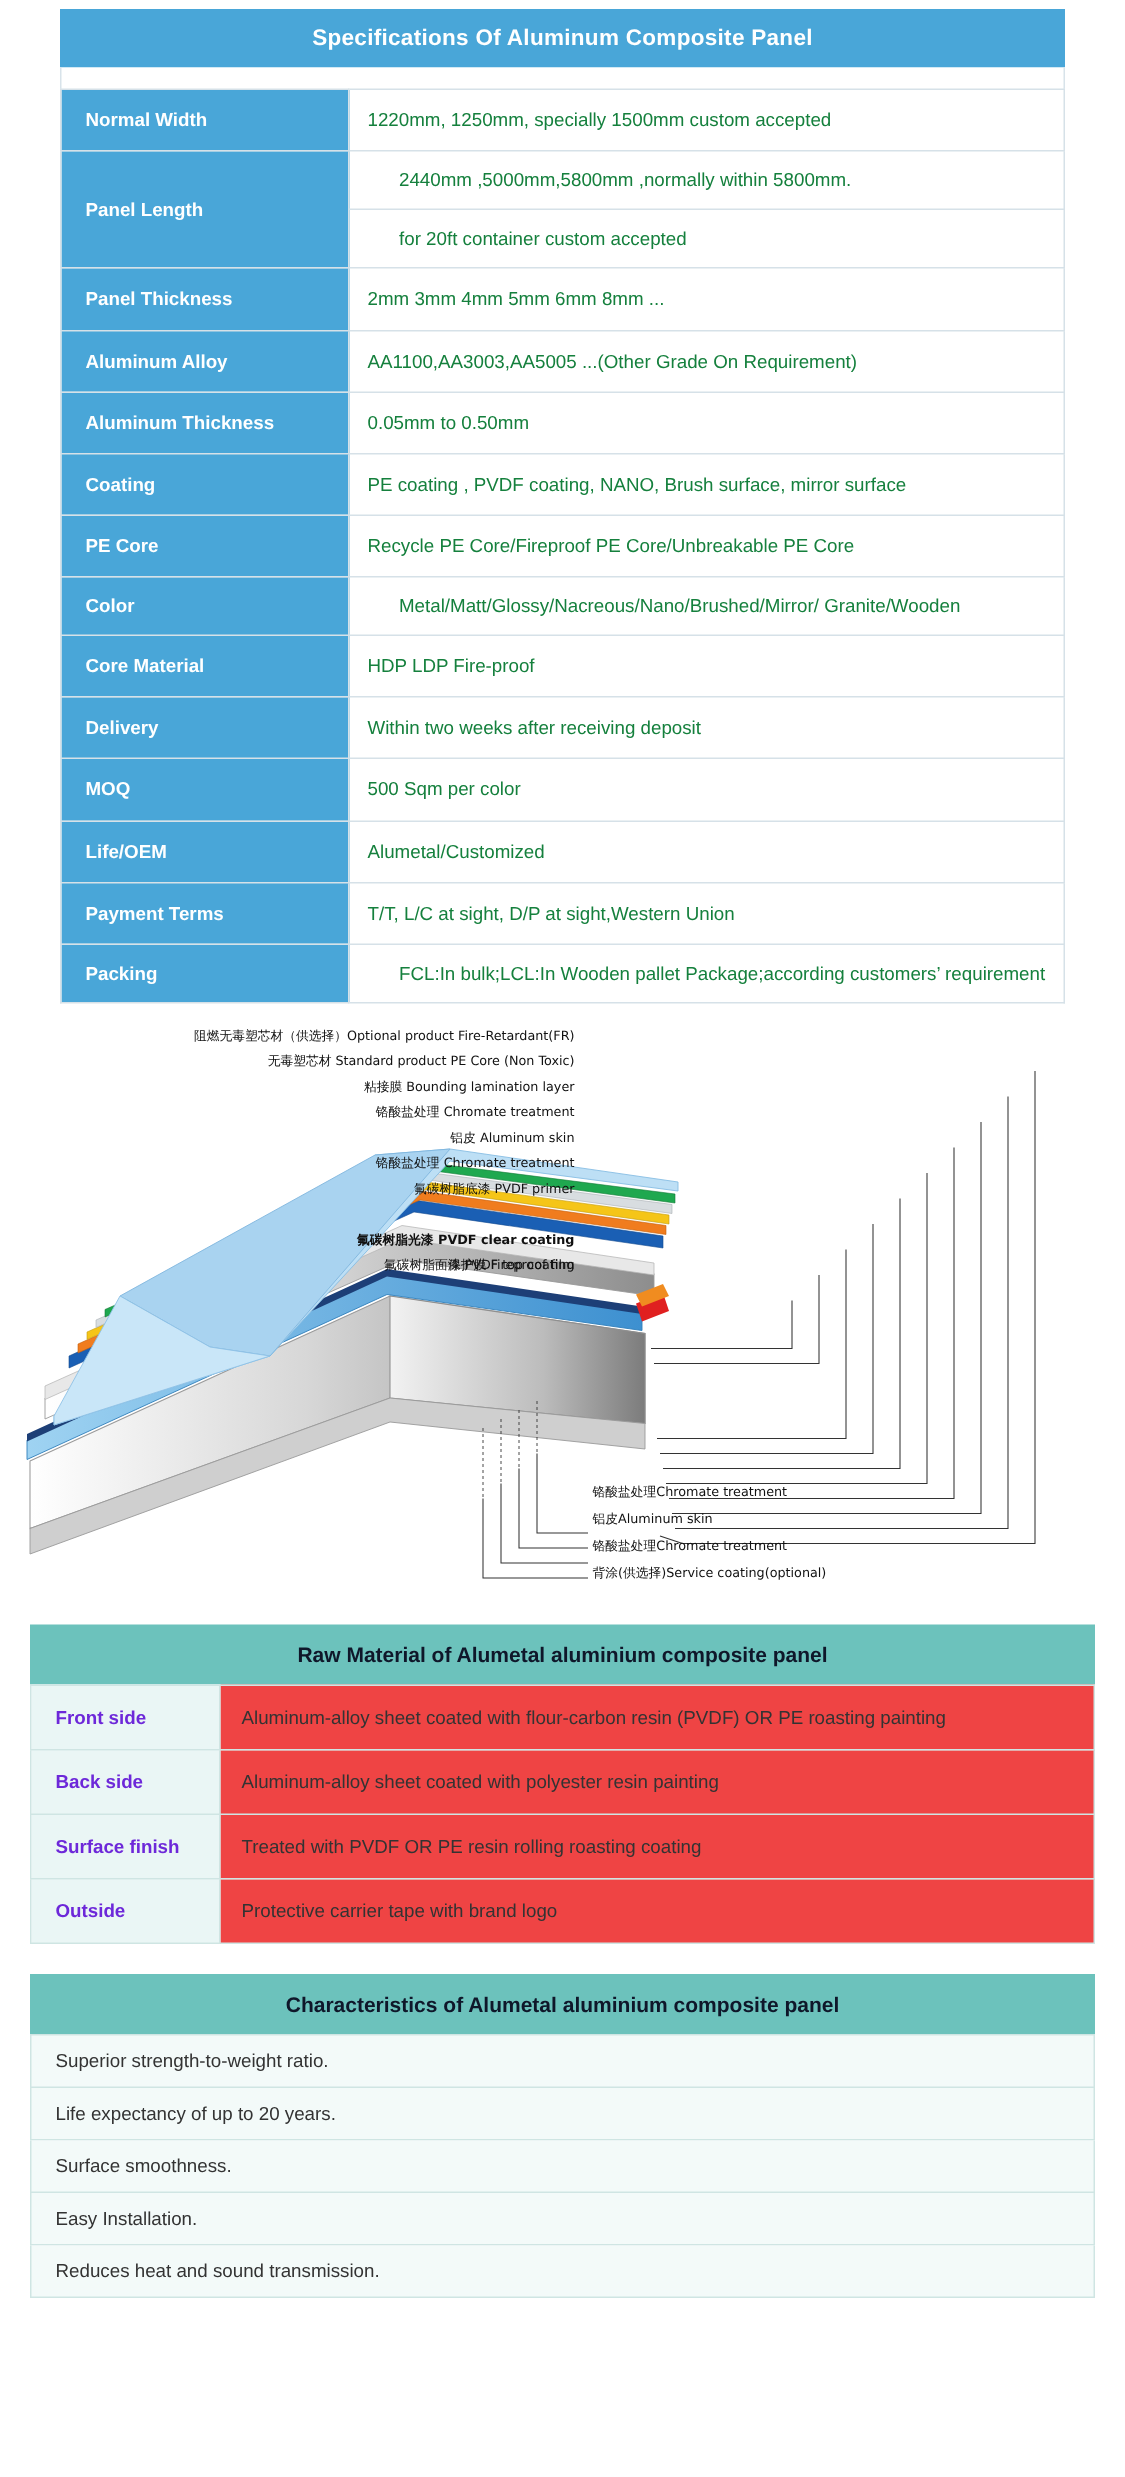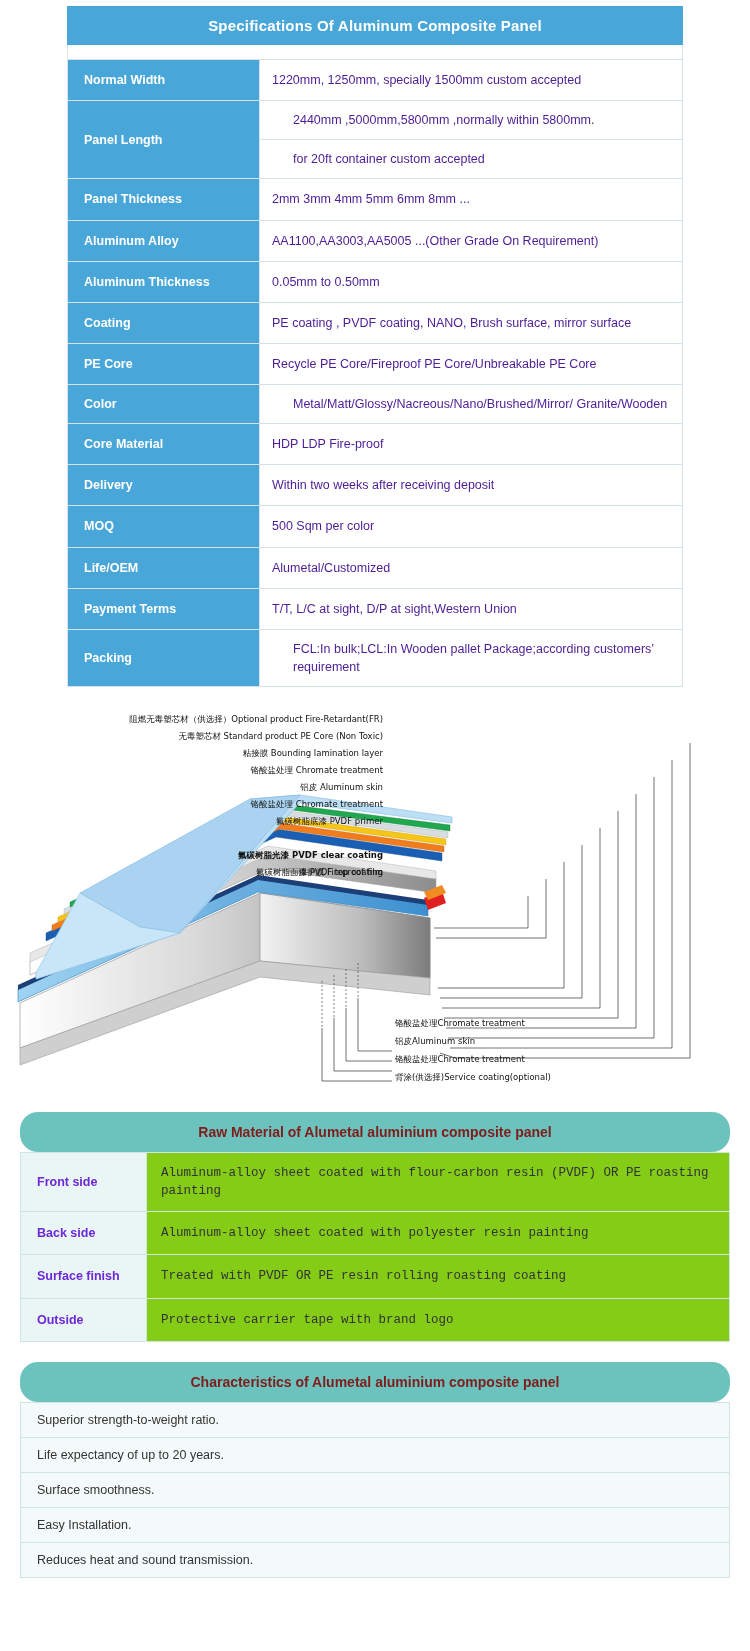--- a/index.html
+++ b/index.html
@@ -10,22 +10,22 @@
   }
   .page {
     width: 750px;
     min-height: 1651px;
     position: relative;
     background: #ffffff;
   }
 
   
   .spec-wrap {
-    width: 616px;
-    margin: 6px auto 16px auto;
+    width: 670px;
+    margin: 6px auto 5px auto;
   }
   .spec-title {
     background: #49a6d8;
     color: #ffffff;
     font-size: 15px;
     font-weight: bold;
     text-align: center;
     padding: 11px 4px;
     letter-spacing: 0.2px;
   }
@@ -48,21 +48,21 @@
   td.k {
     width: 192px;
     background: #49a6d8;
     color: #ffffff;
     font-size: 12.5px;
     font-weight: bold;
     padding: 12px 0 12px 16px;
     border-color: #ffffff #d6e1e8 #ffffff #d6e1e8;
   }
   td.v {
-    color: #4c1d95;
+    color: #15803d;
     font-size: 12.5px;
     padding: 11px 10px 11px 12px;
     line-height: 1.45;
   }
   td.v.two { padding-top: 10px; padding-bottom: 10px; padding-left: 33px; }
 
   
   .diagram {
     width: 750px;
     height: 395px;
@@ -81,50 +81,48 @@
   }
   .lbl.left-al { text-align: left; }
 
   
   .raw-wrap {
     width: 710px;
     margin: 14px auto 0 auto;
   }
   .teal-title {
     background: #6cc2bc;
-    color: #7f1d1d;
+    color: #0f172a;
     font-size: 14px;
     font-weight: bold;
     text-align: center;
     padding: 12px 4px;
-    border-radius: 18px;
   }
   table.raw {
     width: 100%;
     border-collapse: collapse;
     table-layout: fixed;
   }
   table.raw td {
     border: 1px solid #cfe5e3;
     font-size: 12.5px;
     line-height: 1.45;
     vertical-align: middle;
   }
   table.raw td.rk {
     width: 126px;
     background: #eaf6f5;
     color: #6d28d9;
     font-weight: bold;
     padding: 12px 6px 12px 16px;
   }
   table.raw td.rv {
-    background: #84cc16;
+    background: #ef4444;
     color: #333;
     padding: 11px 10px 11px 14px;
-    font-family: Liberation Mono, monospace;
   }
 
   
   .char-wrap {
     width: 710px;
     margin: 20px auto 0 auto;
   }
   .char-list { width: 100%; }
   .char-item {
     border: 1px solid #cfe5e3;

